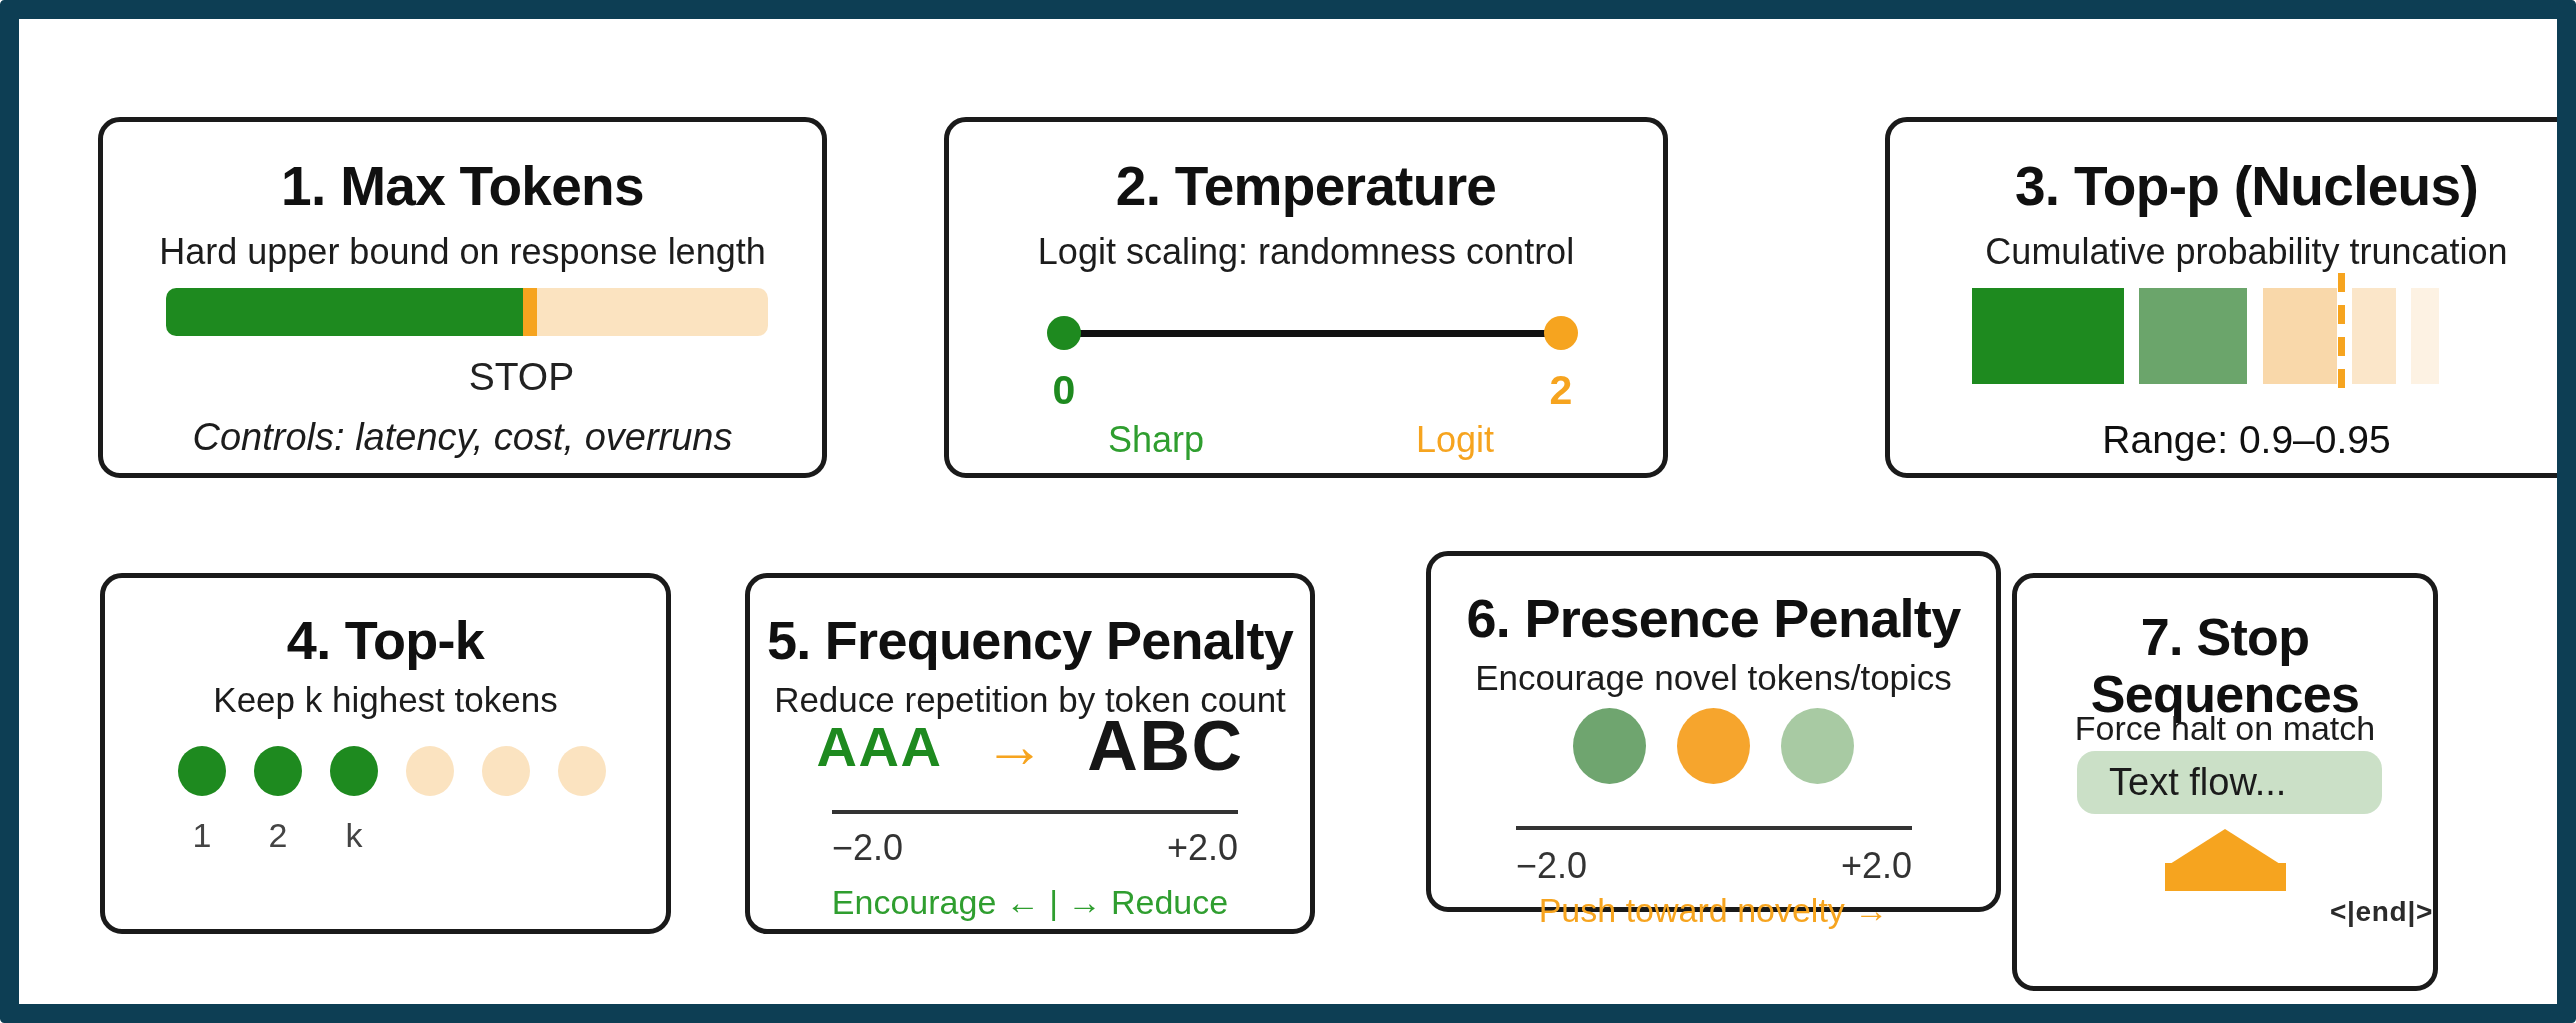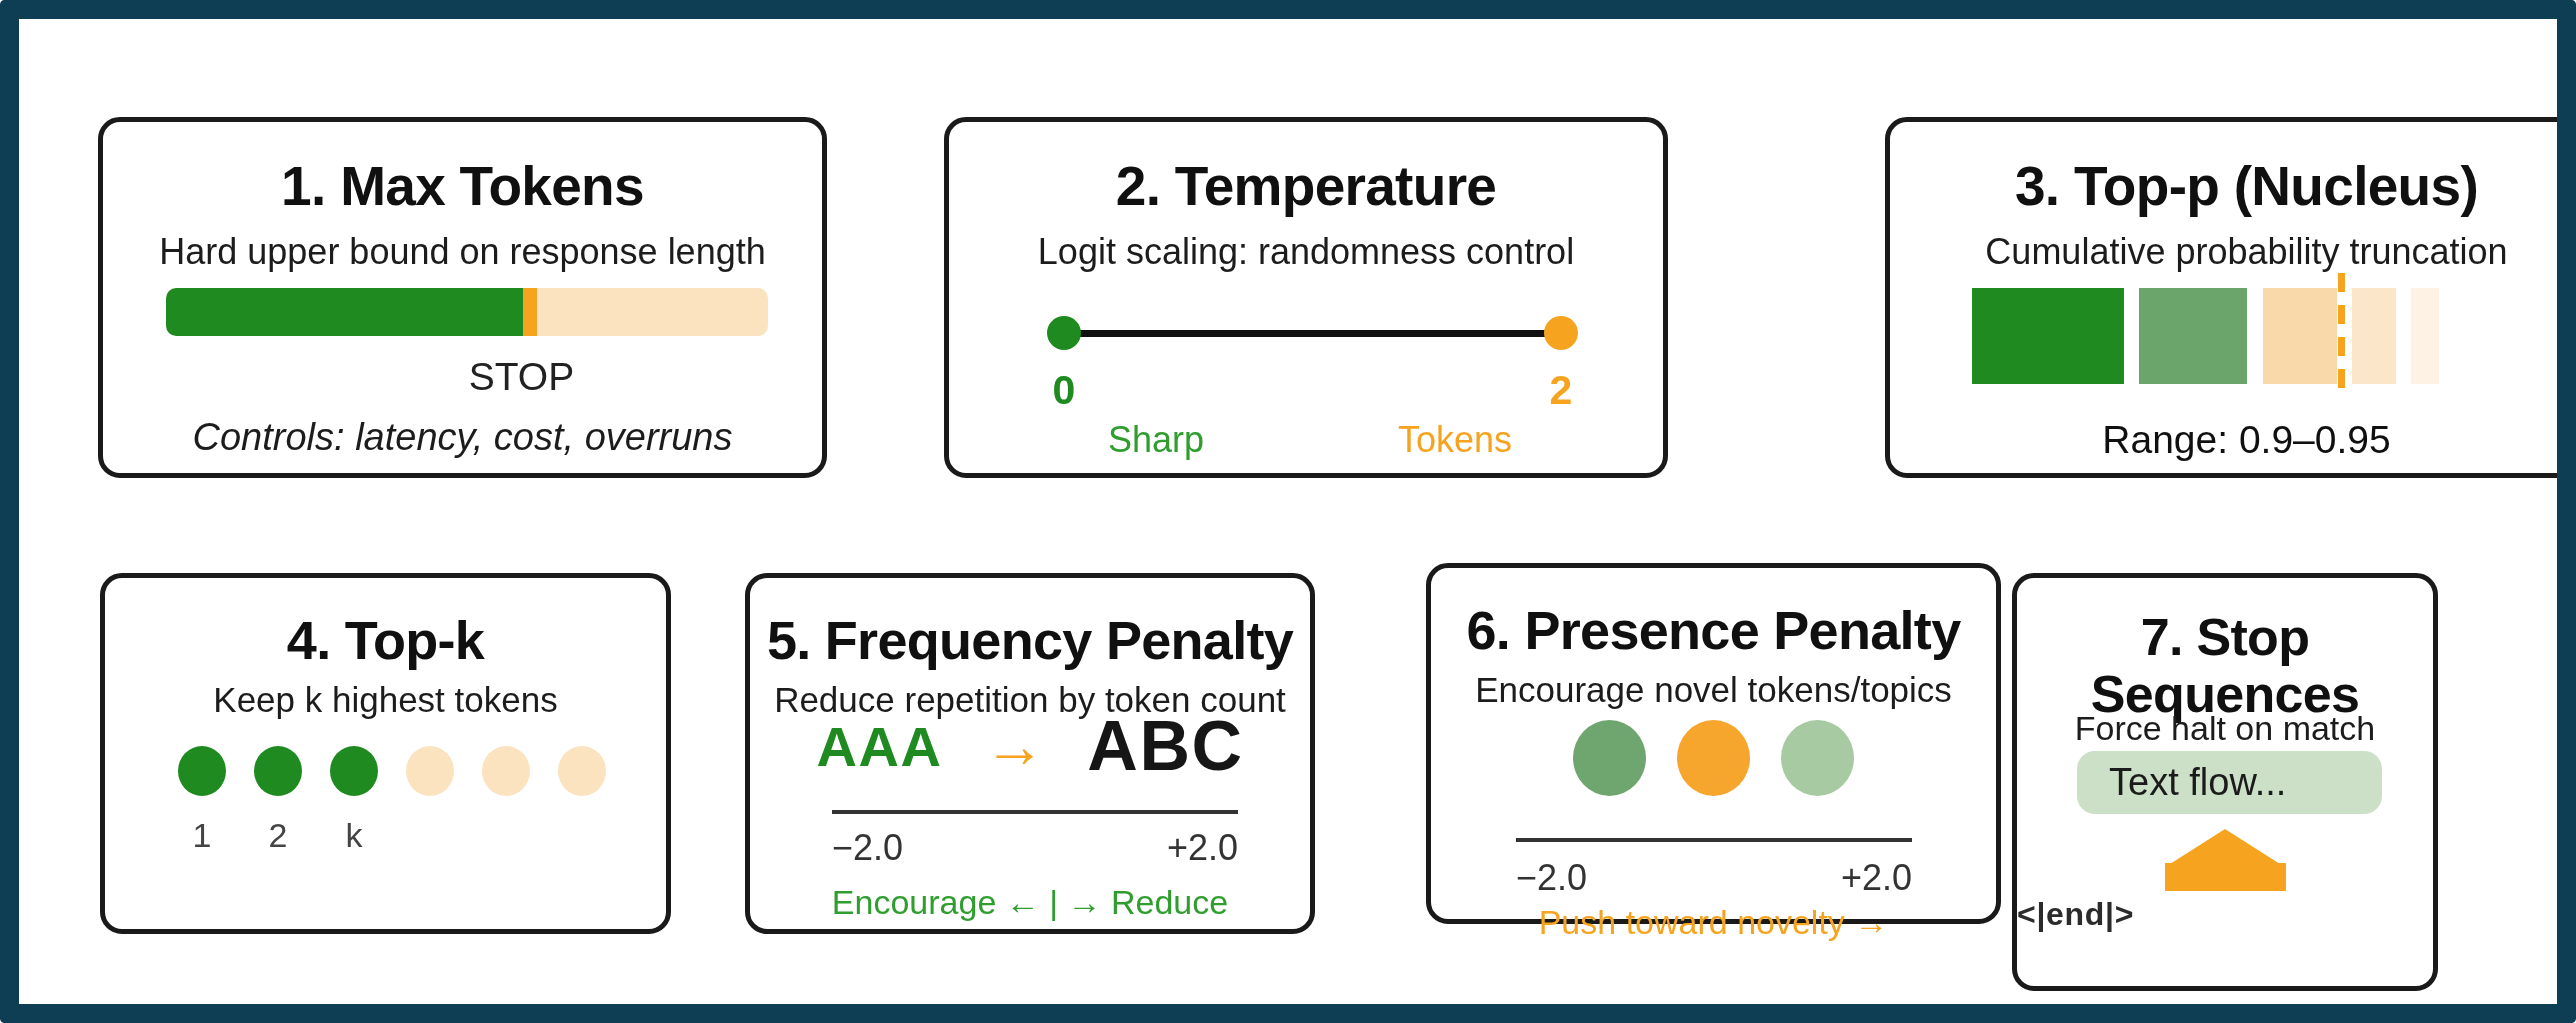--- a/index.html
+++ b/index.html
@@ -77,22 +77,22 @@
 
   
   .c7 .title{top:22px;line-height:1.1;font-size:52px;}
   .force{position:absolute;top:131px;left:0;right:0;text-align:center;font-size:34px;color:var(--sub);}
   .flowbox{position:absolute;top:173px;left:60px;width:305px;height:63px;background:var(--green-box);
     border-radius:18px;display:flex;align-items:center;padding-left:32px;font-size:38px;color:#1b1b1b;}
   .halt{position:absolute;top:251px;left:0;right:0;display:flex;flex-direction:column;align-items:center;}
   .halt .tri{width:0;height:0;border-left:55px solid transparent;border-right:55px solid transparent;
     border-bottom:35px solid var(--orange);}
   .halt .block{width:121px;height:28px;background:var(--orange);margin-top:-1.5px;}
-  .endseq{position:absolute;top:318px;left:0;right:0;text-align:left;font-weight:700;
-    font-size:32px;color:#2b2b2b;letter-spacing:0.7px;}
+  .endseq{position:absolute;top:318px;left:0;right:0;text-align:right;font-weight:700;
+    font-size:28px;color:#2b2b2b;letter-spacing:0.7px;}
 
   
   .row1 .title{top:32px;} .row1 .subtitle{top:109px;}
   .r2 .title{top:31px;} .r2 .subtitle{top:102px;}
 </style>
 </head>
 <body>
 
 <div class="canvas">
 
@@ -112,21 +112,21 @@
     <div class="title">2. Temperature</div>
     <div class="subtitle">Logit scaling: randomness control</div>
     <div class="slider">
       <div class="track"></div>
       <div class="dot left" style="background: rgb(30, 138, 31);"></div>
       <div class="dot right" style="background: rgb(246, 164, 31);"></div>
     </div>
     <div class="tick t0">0</div>
     <div class="tick t2">2</div>
     <div class="word sharp">Sharp</div>
-    <div class="word random">Tokens</div>
+    <div class="word random">Logit</div>
   </div>
 
   <div class="card row1" style="left:1866px;top:98px;width:723px;height:361px;">
     <div class="title">3. Top-p (Nucleus)</div>
     <div class="subtitle">Cumulative probability truncation</div>
     <div class="pbars">
       <div class="pbar" style="width: 152px; background: rgb(30, 138, 31);"></div>
       <div class="pbar" style="width: 108px; background: rgb(107, 165, 107);"></div>
       <div class="pbar" style="width: 74px; background: rgb(249, 216, 170);"></div>
       <div class="pbar" style="width: 44px; background: rgb(251, 230, 201);"></div>
@@ -163,21 +163,21 @@
       <span class="abc">ABC</span>
     </div>
     <div class="axis"></div>
     <div class="axis-nums">
       <span>−2.0</span>
       <span>+2.0</span>
     </div>
     <div class="encourage">Encourage ← | → Reduce</div>
   </div>
 
-  <div class="card r2" style="left:1407px;top:544px;width:575px;height:361px;">
+  <div class="card r2" style="left:1407px;top:532px;width:575px;height:361px;">
     <div class="title">6. Presence Penalty</div>
     <div class="subtitle">Encourage novel tokens/topics</div>
     <div class="pdots">
       <div class="pdot" style="background: rgb(111, 165, 111);"></div>
       <div class="pdot" style="background: rgb(246, 165, 45);"></div>
       <div class="pdot" style="background: rgb(168, 202, 163);"></div>
     </div>
     <div class="axis6"></div>
     <div class="axis6-nums">
       <span>−2.0</span>

